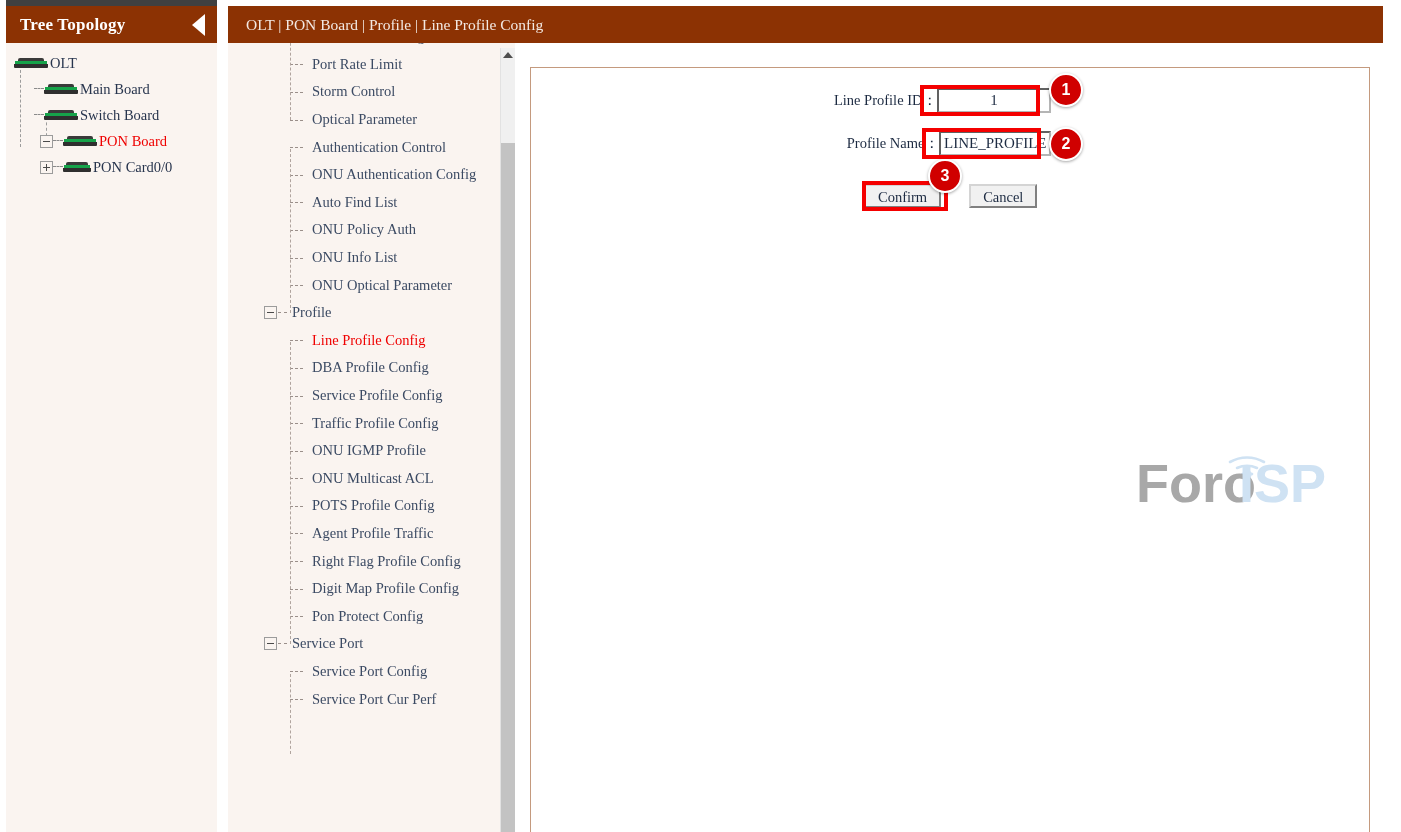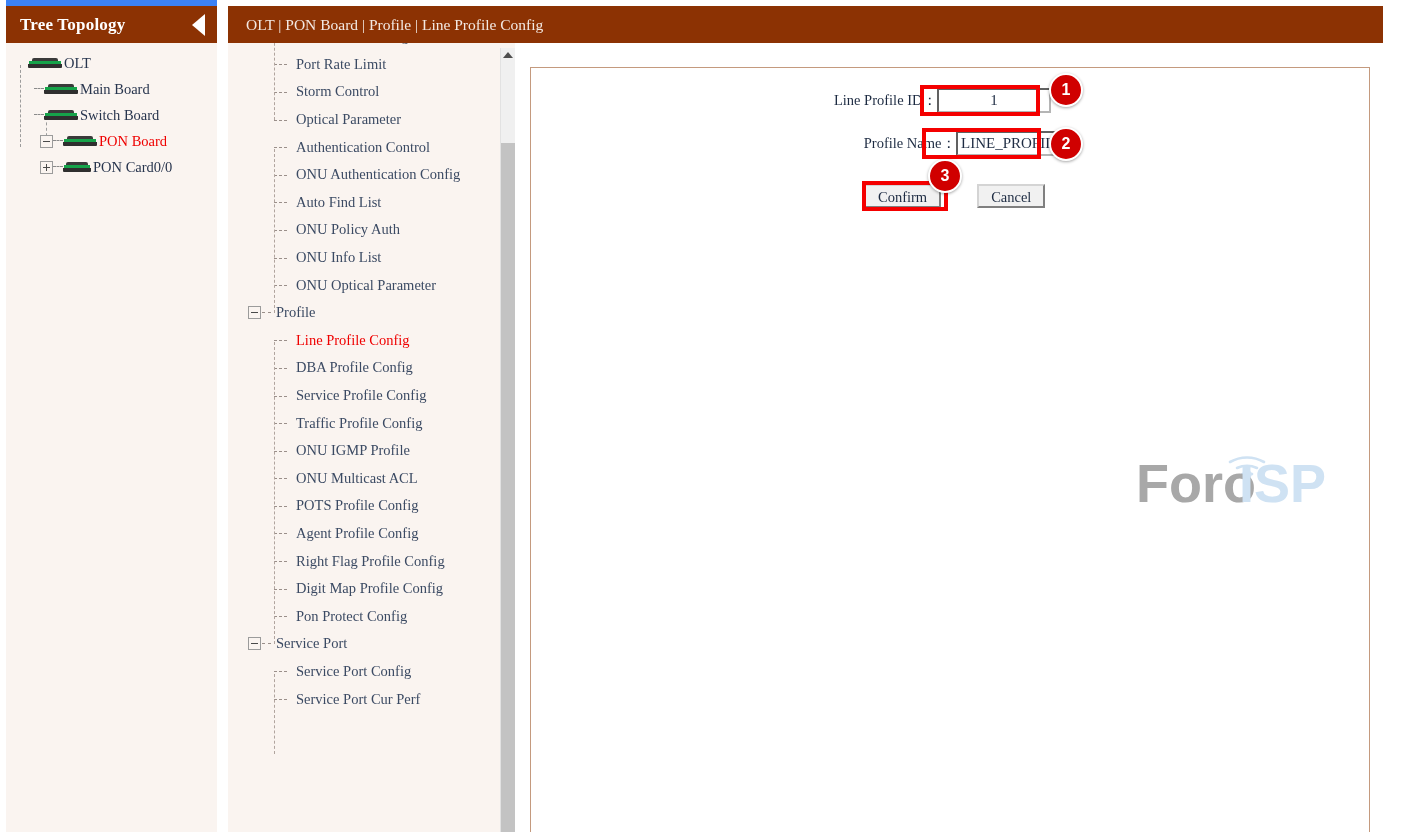--- a/index.html
+++ b/index.html
@@ -19,21 +19,21 @@
     background: #ffffff;
   }
 
   
   #tree-panel {
     position: absolute;
     left: 6px;
     top: 0;
     width: 211px;
     height: 832px;
-    background: #3b82f6;
+    background: #404040;
     box-sizing: border-box;
   }
 
   #tree-header {
     position: absolute;
     left: 0;
     top: 6px;
     width: 211px;
     height: 37px;
     background: #8c3203;
@@ -193,20 +193,21 @@
     left: 0; top: 0;
     width: 273px;
     height: 789px;
     overflow: hidden;
   }
 
   #nav-list {
     position: relative;
     padding-left: 18px;
     margin-top: -20px;
+    margin-left: 16px;
   }
 
   .nav-item {
     position: relative;
     height: 27.6px;
     display: flex;
     align-items: center;
     font-size: 14.5px;
     color: #3b4a63;
     white-space: nowrap;
@@ -390,21 +391,21 @@
     <div id="tree-header">
       <span id="tree-header-title">Tree Topology</span>
       <span id="tree-collapse"></span>
     </div>
 
     <div id="tree-body">
 
       <div class="tvline" style="left:14px; top:22px; height:82px;"></div>
       <div class="tvline" style="left:40px; top:74px; height:30px;"></div>
 
-      <div class="tnode" style="padding-left:22px;">
+      <div class="tnode" style="padding-left:8px;">
         <span class="dev-icon">
           <span class="top"></span>
             <span class="mid"></span>
             <span class="base"></span>
         </span>
         <span class="tlabel">OLT</span>
       </div>
 
       <div class="tnode" style="padding-left:28px;">
         <span class="tdash"></span>
@@ -508,21 +509,21 @@
           <div class="nav-item leaf">
             <span class="nav-label">ONU IGMP Profile</span>
           </div>
           <div class="nav-item leaf">
             <span class="nav-label">ONU Multicast ACL</span>
           </div>
           <div class="nav-item leaf">
             <span class="nav-label">POTS Profile Config</span>
           </div>
           <div class="nav-item leaf">
-            <span class="nav-label">Agent Profile Config</span>
+            <span class="nav-label">Agent Profile Traffic</span>
           </div>
           <div class="nav-item leaf">
             <span class="nav-label">Right Flag Profile Config</span>
           </div>
           <div class="nav-item leaf">
             <span class="nav-label">Digit Map Profile Config</span>
           </div>
           <div class="nav-item leaf">
             <span class="nav-label">Pon Protect Config</span>
           </div>
@@ -554,26 +555,26 @@
 
   <div id="content-panel">
 
     <div id="form-area">
 
       <div class="form-row" style="left:0; top:20px; width:520px; justify-content:flex-end;">
         <span class="form-label">Line Profile ID：</span>
         <input class="txtfield" id="line-profile-id" type="text" value="1" style="">
       </div>
 
-      <div class="form-row" style="left:17px; top:63px; width:520px; justify-content:flex-end;">
+      <div class="form-row" style="left:0; top:63px; width:520px; justify-content:flex-end;">
         <span class="form-label">Profile Name：</span>
         <input class="txtfield" id="profile-name" type="text" value="LINE_PROFILE" style="">
       </div>
 
-      <div class="form-row" style="left:333px; top:116px; gap:36px;align-items:flex-end;">
+      <div class="form-row" style="left:333px; top:116px; gap:28px;align-items:flex-end;">
         <button class="btn">Confirm</button>
         <button class="btn">Cancel</button>
       </div>
 
     </div>
 
     <div id="watermark">
       <svg width="195" height="72" viewBox="0 0 195 72" xmlns="http://www.w3.org/2000/svg">
 
         <path d="M94 22 A34 34 0 0 1 128 22" stroke="#cfe2f3" stroke-width="2.6" fill="none" stroke-linecap="round"></path>

